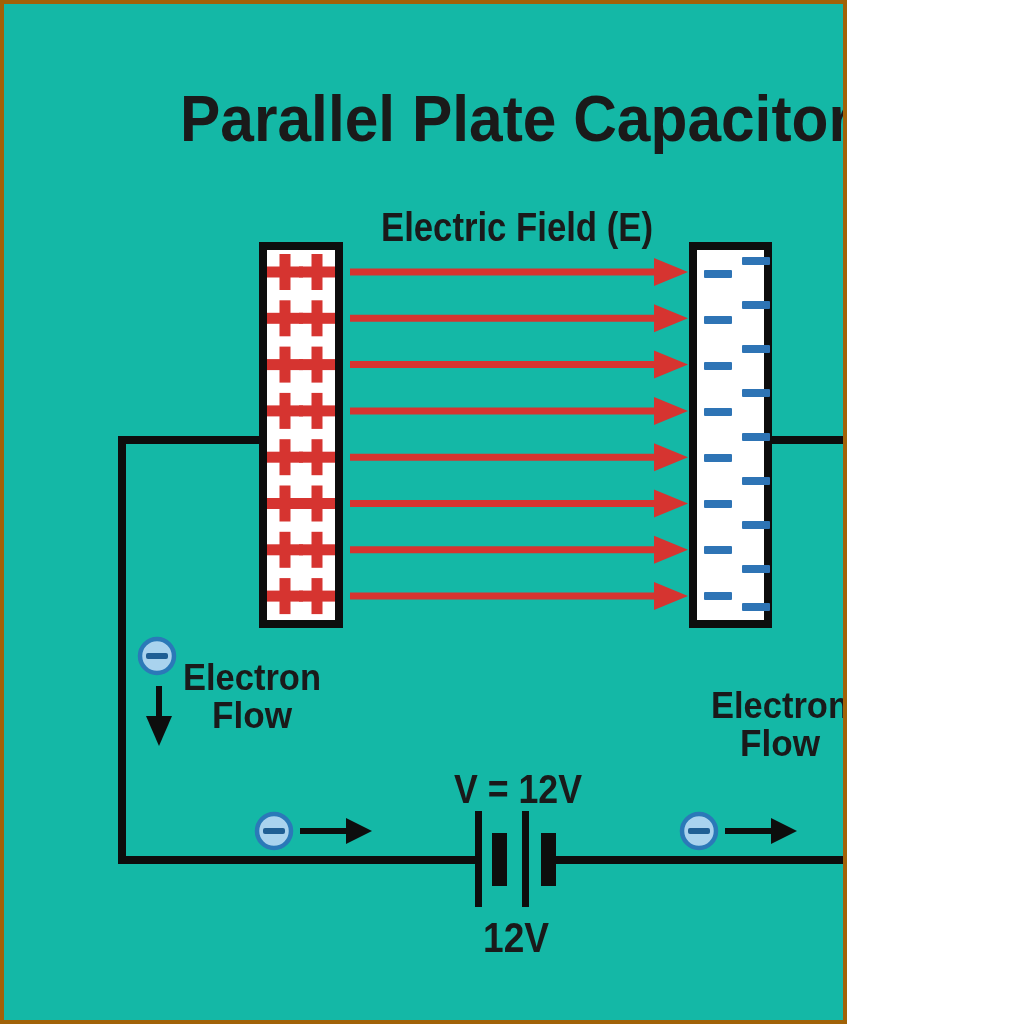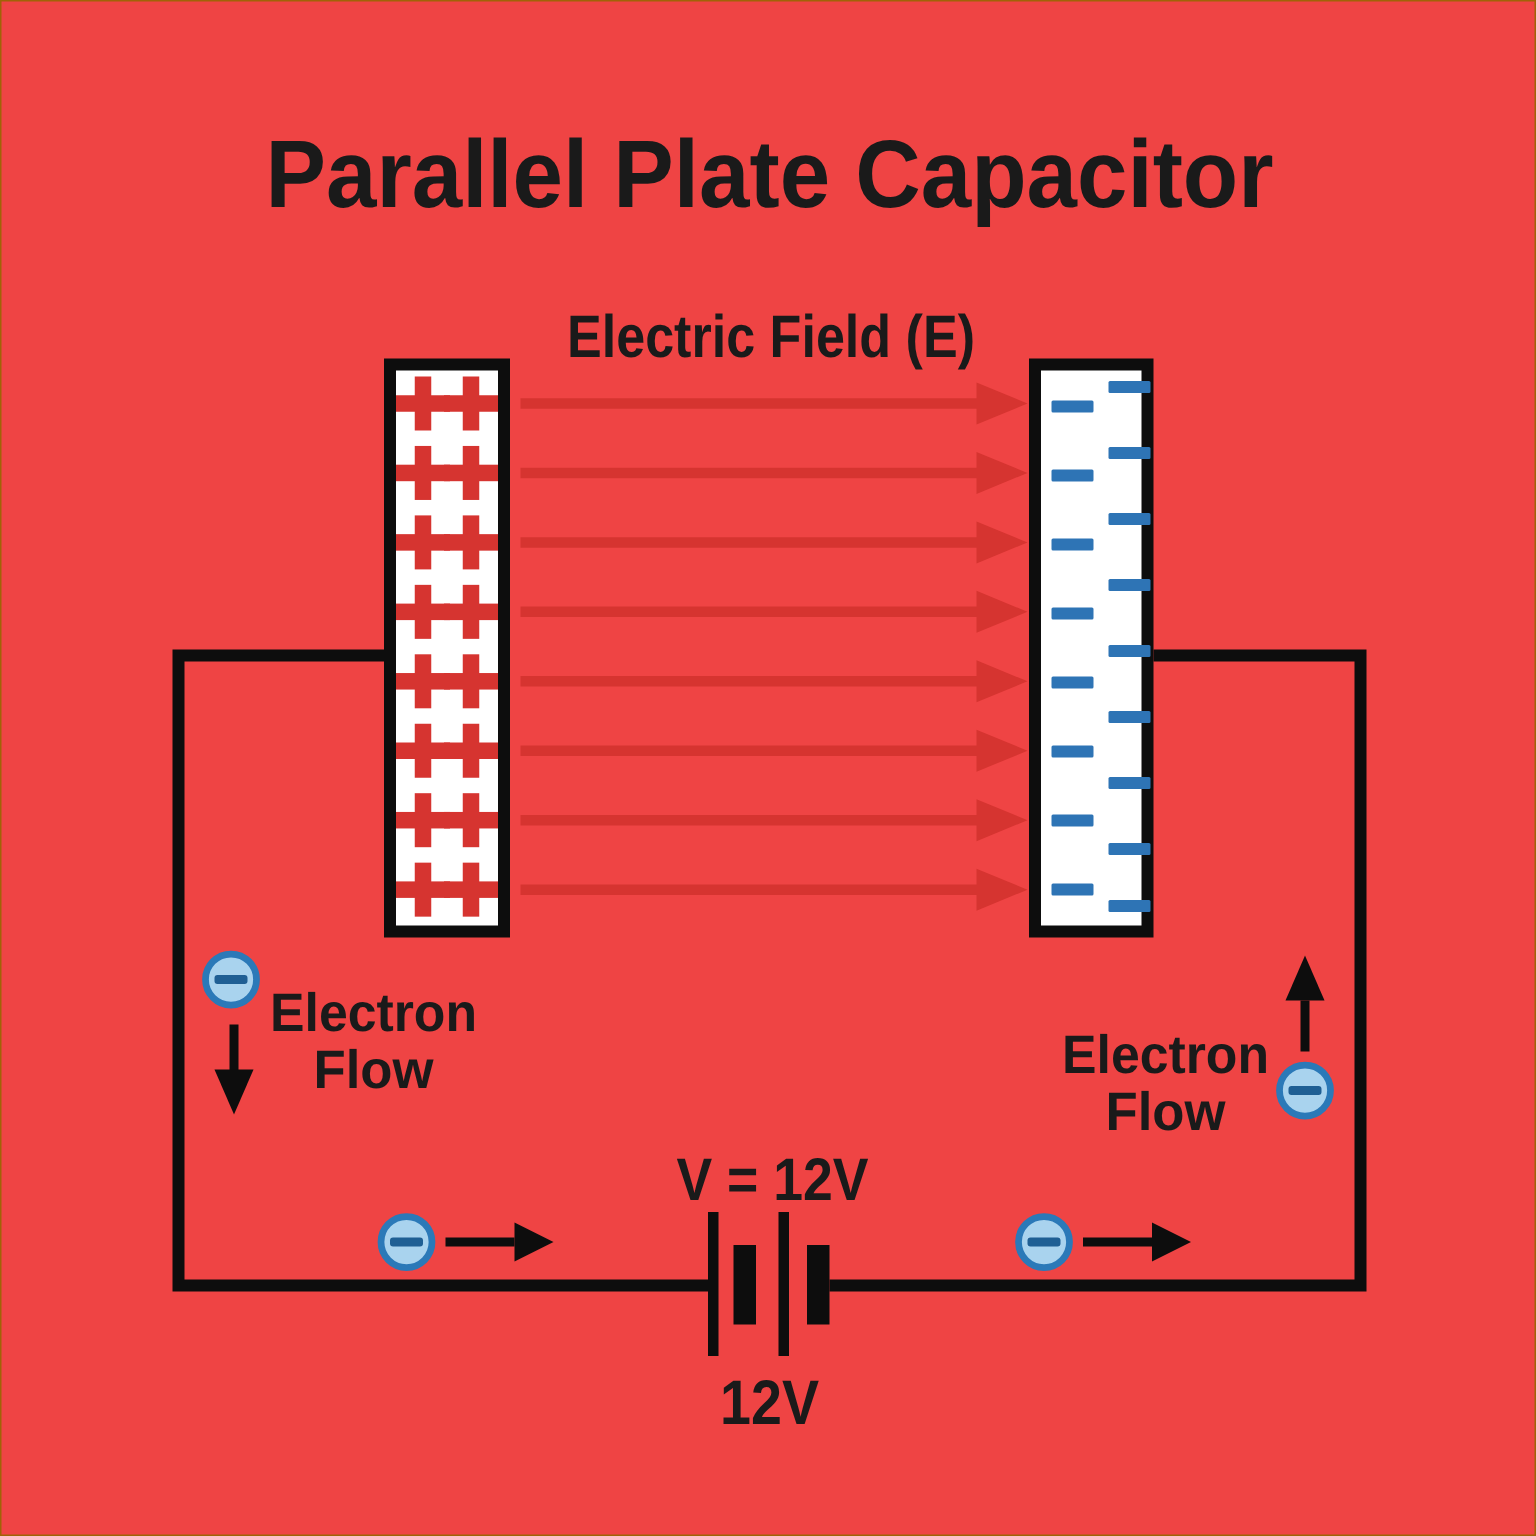--- a/index.html
+++ b/index.html
@@ -1,20 +1,20 @@
 <!DOCTYPE html>
 <html style="--wire: #0d0d0d; --text: #1a1a1a;"><head>
 <meta charset="utf-8">
 <style>
   html,body{margin:0;padding:0;background:#ffffff;}
   .canvas{
     position:relative;
-    width:1024px;height:1024px;
-    background:#ef4444;
-    border:1px solid #a16207;
+    width:847px;height:1024px;
+    background:#14b8a6;
+    border:4px solid #a16207;
     box-sizing:border-box;
     font-family:"Liberation Sans", sans-serif;
     overflow:hidden;
   }
   svg{display:block;}
   text{
     font-family:"Liberation Sans", sans-serif;
     font-weight:bold;
     fill:var(--text,#1a1a1a);
   }

